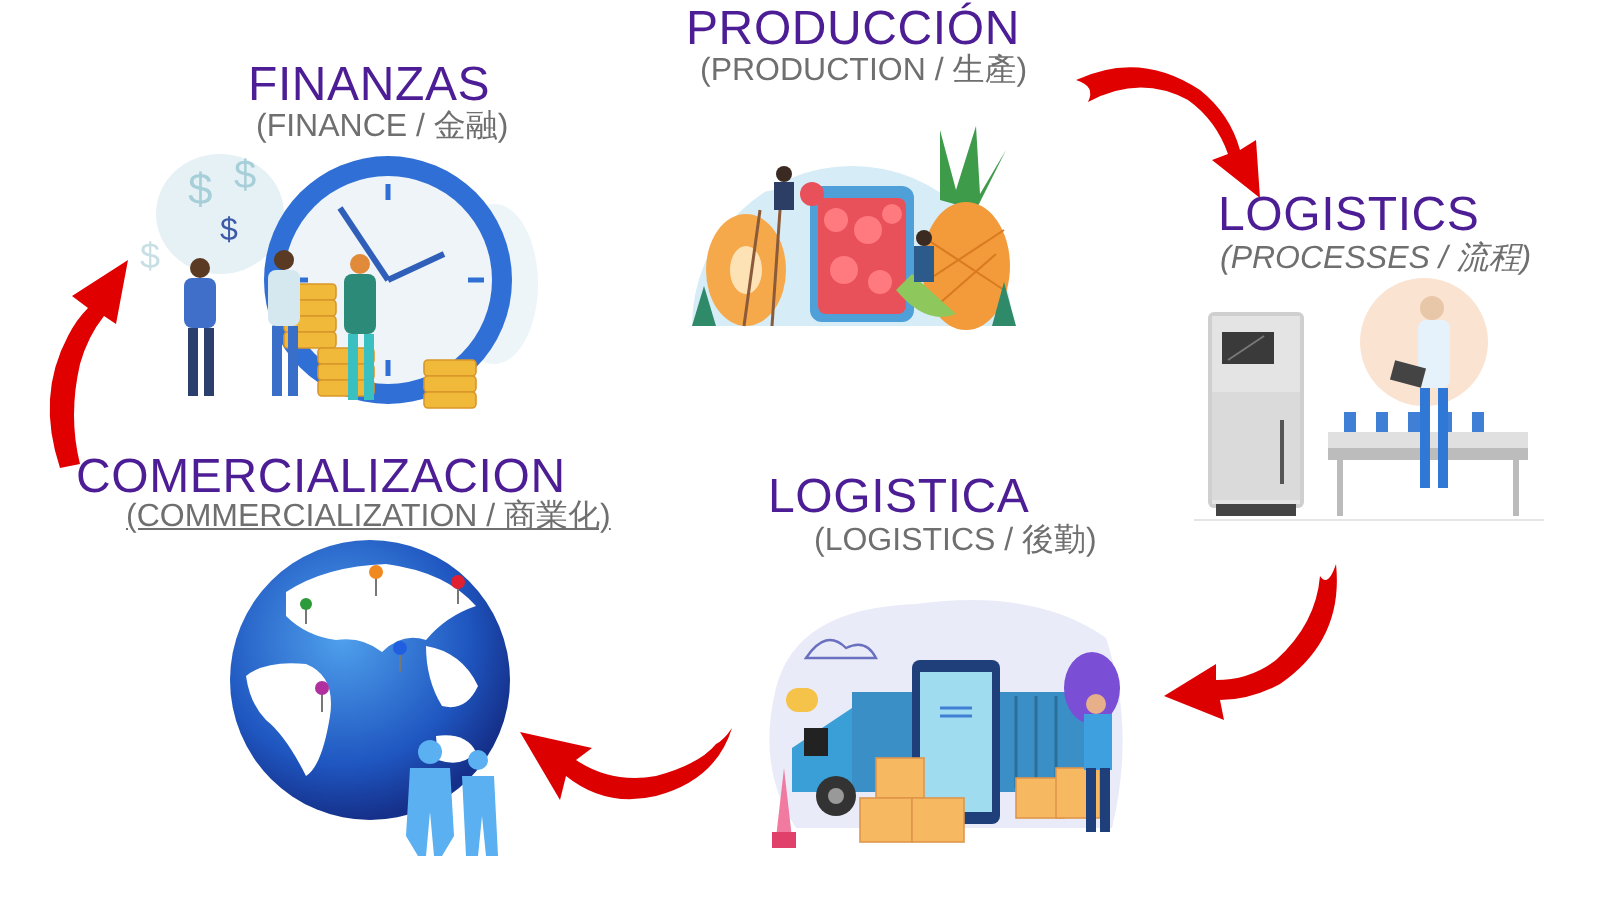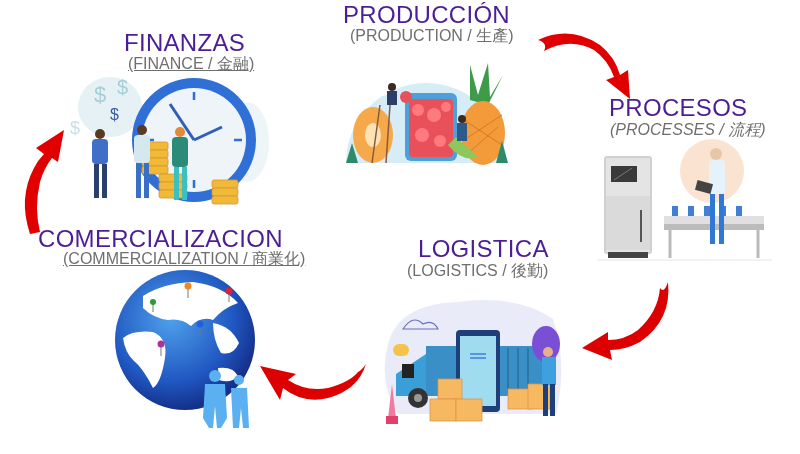--- a/index.html
+++ b/index.html
@@ -9,21 +9,21 @@
   .subtitle { position: absolute; color: #6f6f6f; font-family: "Liberation Sans", sans-serif; font-size: 16px; white-space: nowrap; line-height: 1; }
   .illus { position: absolute; }
   .arrow { position: absolute; }
   svg { display: block; }
 </style>
 </head>
 <body>
 
 <div class="stage">
   <div class="title" style="left:124px; top:31px;">FINANZAS</div>
-  <div class="subtitle" style="left:128px; top:56px;text-decoration:underline;">(FINANCE / 金融)</div>
+  <div class="subtitle" style="left:128px; top:56px;">(FINANCE / 金融)</div>
   <div class="illus" style="left:62px; top:72px;">
     <svg width="215" height="138" viewBox="0 0 215 138">
       <ellipse cx="48" cy="35" rx="32" ry="30" fill="#e6f1f5"></ellipse>
       <ellipse cx="185" cy="70" rx="22" ry="40" fill="#eef5f8"></ellipse>
       <text x="32" y="30" font-size="22" fill="#a7cfd9" font-family="Liberation Sans, sans-serif">$</text>
       <text x="55" y="22" font-size="20" fill="#a7cfd9" font-family="Liberation Sans, sans-serif">$</text>
       <text x="48" y="48" font-size="16" fill="#3c5aa8" font-family="Liberation Sans, sans-serif">$</text>
       <text x="8" y="62" font-size="18" fill="#c9dfe6" font-family="Liberation Sans, sans-serif">$</text>
       <circle cx="132" cy="68" r="62" fill="#2f6fd6"></circle>
       <circle cx="132" cy="68" r="52" fill="#eef4f8"></circle>
@@ -107,21 +107,21 @@
         <rect x="119" y="78" width="10" height="18" fill="#2c5a8a"></rect>
       <g fill="#2f8a6a">
           <path d="M8 118 L14 98 L20 118 Z"></path>
           <path d="M158 118 L164 96 L170 118 Z"></path>
         </g>
     </svg>
   </div>
 </div>
 
 <div class="stage">
-  <div class="title" style="left:609px; top:96px;">PROCESOS</div>
+  <div class="title" style="left:609px; top:96px;">LOGISTICS</div>
   <div class="subtitle" style="left:610px; top:122px;font-style:italic;">(PROCESSES / 流程)</div>
   <div class="illus" style="left:592px; top:136px;">
     <svg width="185" height="125" viewBox="0 0 185 125">
       <circle cx="120" cy="35" r="32" fill="#fbe3d2"></circle>
       <rect x="12" y="20" width="48" height="98" rx="3" fill="#cfcfcf"></rect>
       <rect x="14" y="22" width="44" height="94" fill="#e4e4e4"></rect>
       <rect x="19" y="30" width="26" height="16" fill="#3a3a3a"></rect>
       <line x1="22" y1="44" x2="40" y2="32" stroke="#777" stroke-width="1"></line>
       <rect x="14" y="60" width="44" height="54" fill="#dadada"></rect>
       <rect x="48" y="74" width="2" height="32" fill="#555"></rect>
@@ -141,21 +141,21 @@
       <rect x="117" y="24" width="16" height="34" rx="4" fill="#e6f2fb"></rect>
       <rect x="104" y="46" width="16" height="10" fill="#444" transform="rotate(15 112 51)"></rect>
       <rect x="118" y="58" width="5" height="50" fill="#2f78d6"></rect>
         <rect x="127" y="58" width="5" height="50" fill="#2f78d6"></rect>
       <line x1="5" y1="124" x2="180" y2="124" stroke="#e6e6e6" stroke-width="1"></line>
     </svg>
   </div>
 </div>
 
 <div class="stage">
-  <div class="title" style="left:418px; top:237px;">LOGISTICA</div>
+  <div class="title" style="left:384px; top:237px;">LOGISTICA</div>
   <div class="subtitle" style="left:407px; top:263px;text-align:center;">(LOGISTICS / 後勤)</div>
   <div class="illus" style="left:378px; top:284px;">
     <svg width="190" height="145" viewBox="0 0 190 145">
       <path d="M10 60 Q20 20 80 18 Q140 10 175 35 Q190 80 178 130 L20 130 Q0 100 10 60 Z" fill="#e9ecf8"></path>
       <path d="M25 45 Q35 30 45 40 Q55 35 60 45 Z" fill="none" stroke="#6a6fc0" stroke-width="1.2"></path>
       <rect x="15" y="60" width="16" height="12" rx="6" fill="#f6c34a"></rect>
       <rect x="48" y="62" width="125" height="50" fill="#3a8fc6"></rect>
       <g stroke="#2a6f9a" stroke-width="1.5">
           <line x1="110" y1="64" x2="110" y2="110"></line>
           <line x1="120" y1="64" x2="120" y2="110"></line>

